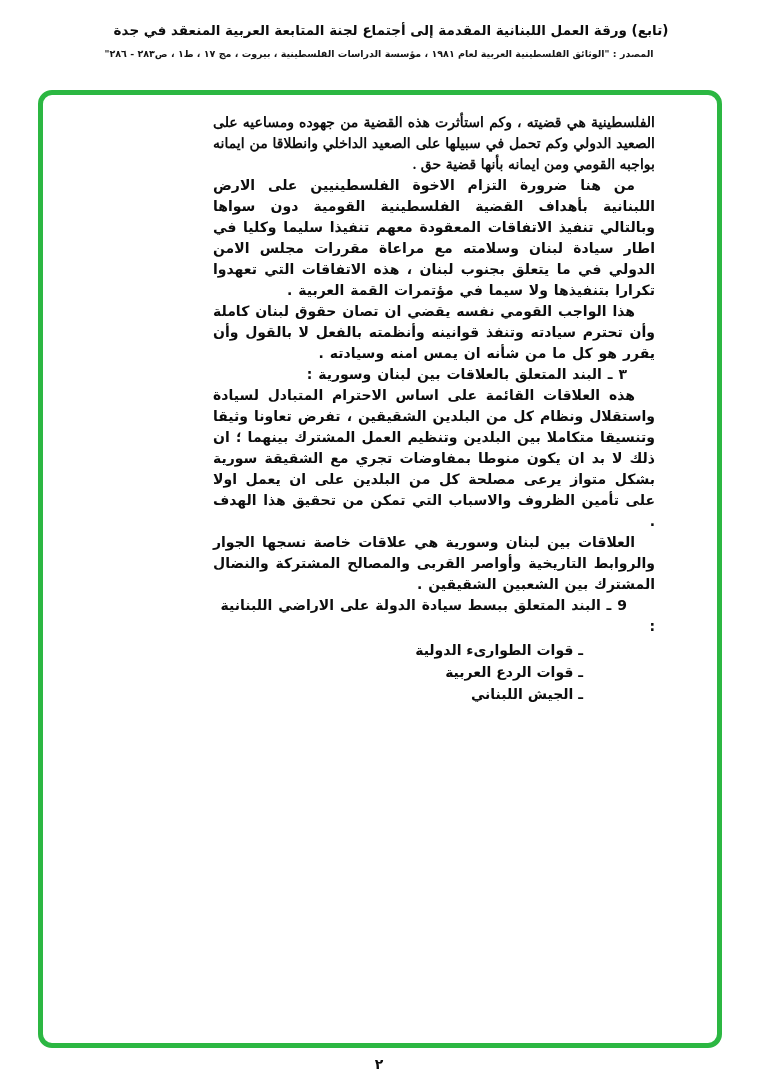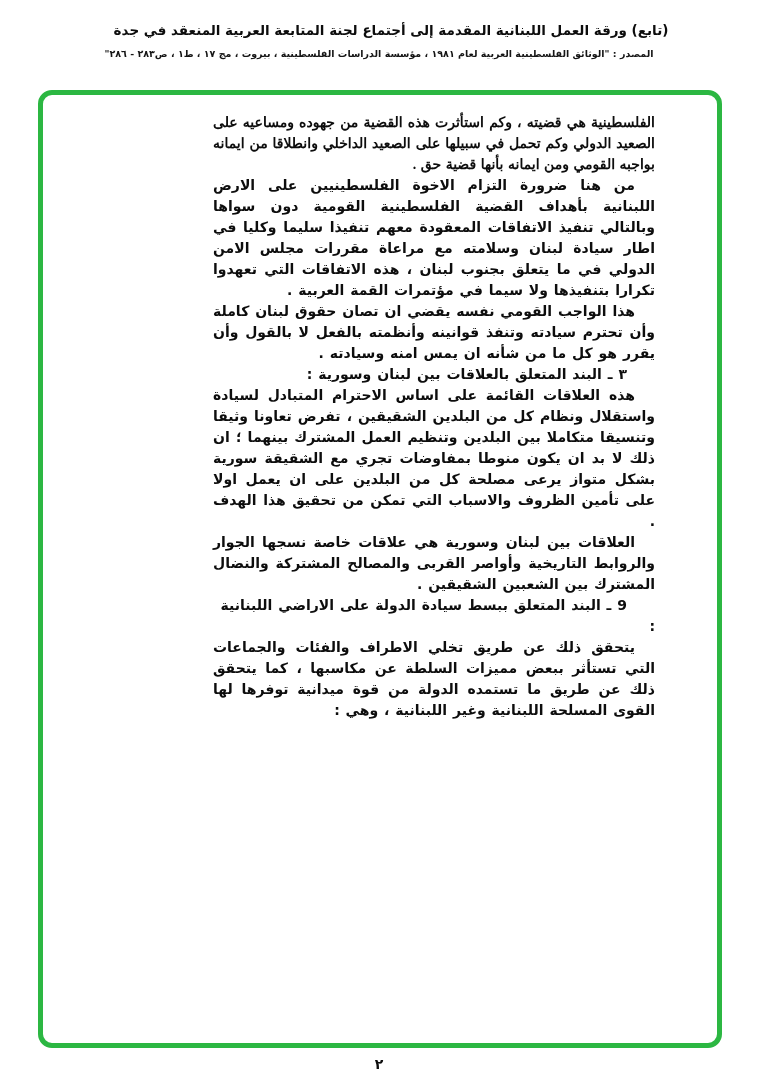--- a/index.html
+++ b/index.html
@@ -103,19 +103,23 @@
   <div class="frame" style="border-color: rgb(44, 183, 66);"></div>
 
   <div class="textcol">
     <p class="para cont">الفلسطينية هي قضيته ، وكم استأثرت هذه القضية من جهوده ومساعيه على الصعيد الدولي وكم تحمل في سبيلها على الصعيد الداخلي وانطلاقا من ايمانه بواجبه القومي ومن ايمانه بأنها قضية حق .</p>
     <p class="para">من هنا ضرورة التزام الاخوة الفلسطينيين على الارض اللبنانية بأهداف القضية الفلسطينية القومية دون سواها وبالتالي تنفيذ الاتفاقات المعقودة معهم تنفيذا سليما وكليا في اطار سيادة لبنان وسلامته مع مراعاة مقررات مجلس الامن الدولي في ما يتعلق بجنوب لبنان ، هذه الاتفاقات التي تعهدوا تكرارا بتنفيذها ولا سيما في مؤتمرات القمة العربية .</p>
     <p class="para">هذا الواجب القومي نفسه يقضي ان تصان حقوق لبنان كاملة وأن تحترم سيادته وتنفذ قوانينه وأنظمته بالفعل لا بالقول وأن يقرر هو كل ما من شأنه ان يمس امنه وسيادته .</p>
     <p class="para head">٣ ـ البند المتعلق بالعلاقات بين لبنان وسورية :</p>
     <p class="para">هذه العلاقات القائمة على اساس الاحترام المتبادل لسيادة واستقلال ونظام كل من البلدين الشقيقين ، تفرض تعاونا وثيقا وتنسيقا متكاملا بين البلدين وتنظيم العمل المشترك بينهما ؛ ان ذلك لا بد ان يكون منوطا بمفاوضات تجري مع الشقيقة سورية بشكل متواز يرعى مصلحة كل من البلدين على ان يعمل اولا على تأمين الظروف والاسباب التي تمكن من تحقيق هذا الهدف .</p>
     <p class="para">العلاقات بين لبنان وسورية هي علاقات خاصة نسجها الجوار والروابط التاريخية وأواصر القربى والمصالح المشتركة والنضال المشترك بين الشعبين الشقيقين .</p>
     <p class="para head">9 ـ البند المتعلق ببسط سيادة الدولة على الاراضي اللبنانية :</p>
-    <p class="para">يتحقق ذلك عن طريق تخلي الاطراف والفئات والجماعات التي تستأثر ببعض مميزات السلطة عن مكاسبها ، كما يتحقق ذلك عن طريق ما تستمده الدولة من قوة ميدانية توفرها لها القوى المسلحة اللبنانية وغير اللبنانية ، وهي :</p>
 
+    <div class="list">
+      <div class="list-item">ـ قوات الطوارىء الدولية</div>
+      <div class="list-item">ـ قوات الردع العربية</div>
+      <div class="list-item">ـ الجيش اللبناني</div>
+    </div>
   </div>
 
   <div class="pagenum">٢</div>
 
 </div>
 
 </body></html>

